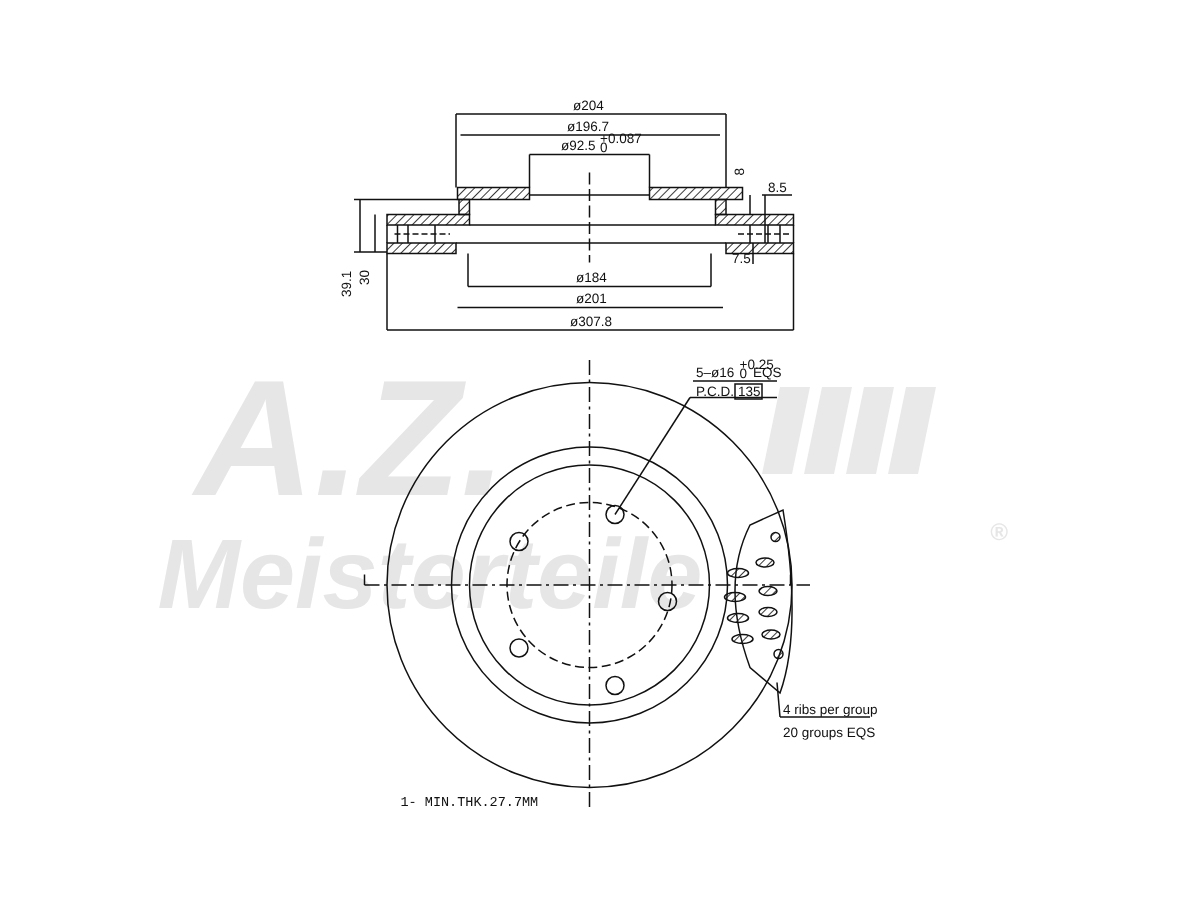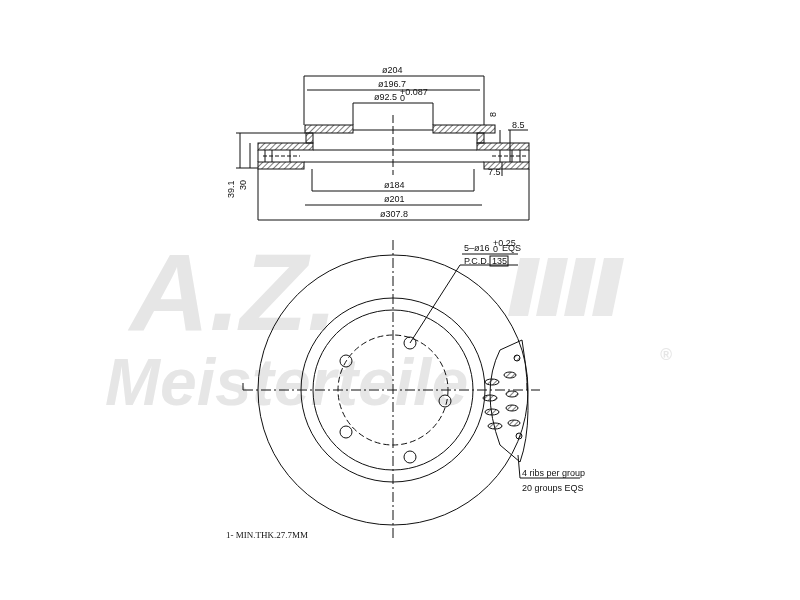--- a/index.html
+++ b/index.html
@@ -1,20 +1,20 @@
 <!DOCTYPE html>
 <html><head>
 <meta charset="utf-8">
 <style>
   html,body{margin:0;padding:0;background:#ffffff;}
   body{width:800px;height:600px;position:relative;overflow:hidden;font-family:"Liberation Sans",sans-serif;}
   svg{position:absolute;left:0;top:0;}
   .dim{font-family:"Liberation Sans",sans-serif;font-size:9px;fill:#111;}
   .wm{font-family:"Liberation Sans",sans-serif;font-style:italic;font-weight:bold;fill:#e6e6e6;}
-  .note{position:absolute;font-family:Liberation Serif, serif;font-size:9px;color:#111;}
+  .note{position:absolute;font-family:Liberation Mono, monospace;font-size:9px;color:#111;margin-left:41px;}
 </style>
 </head>
 <body>
 
 <svg width="800" height="600" viewBox="0 0 800 600">
   <defs>
     <pattern id="hatch" patternUnits="userSpaceOnUse" width="4" height="4" patternTransform="rotate(45)">
       <line x1="0" y1="0" x2="0" y2="4" stroke="#222" stroke-width="1.2"></line>
     </pattern>
   </defs>

